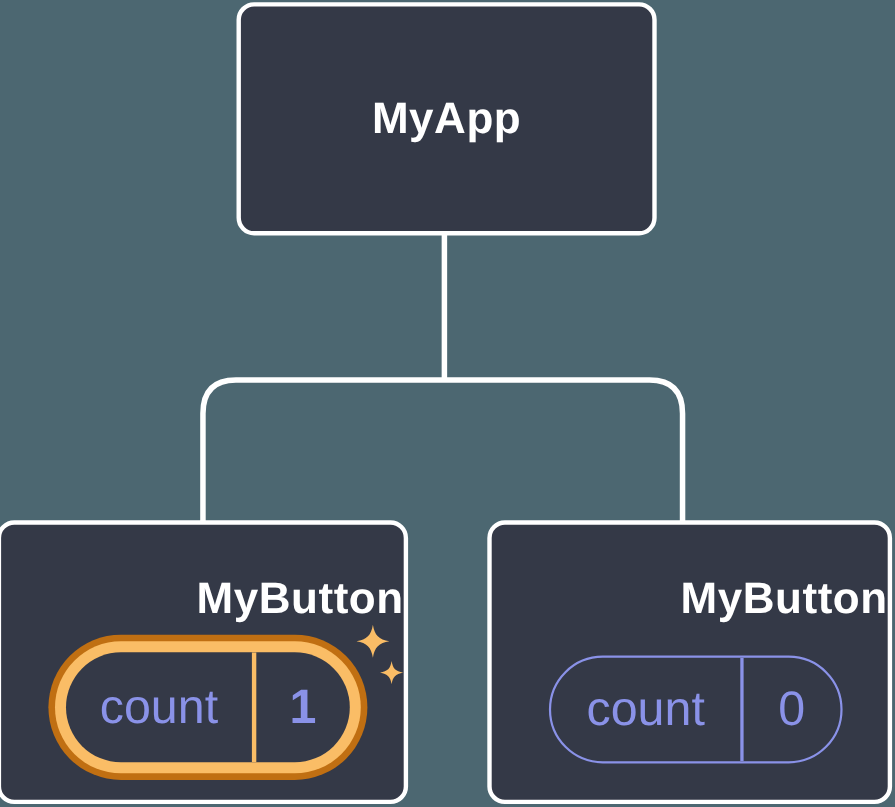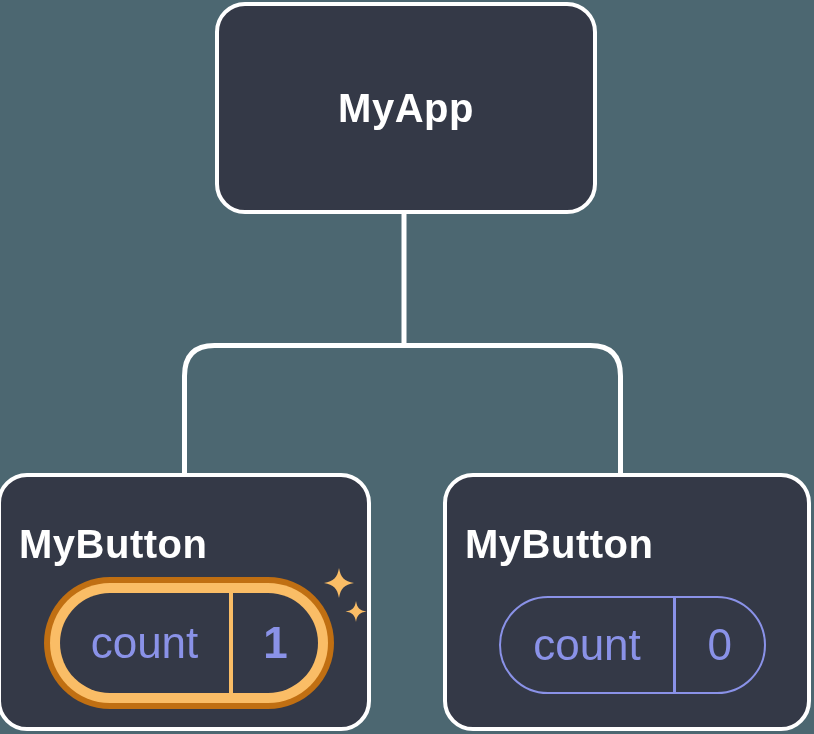--- a/index.html
+++ b/index.html
@@ -16,40 +16,39 @@
   }
   .connectors {
     position: absolute; left: 0; top: 0;
     width: 814px; height: 734px;
     pointer-events: none;
   }
   .node {
     position: absolute;
     background: var(--node-fill, #343947);
     border: 4px solid var(--node-border, #FFFFFF);
-    border-radius: 30px;
+    border-radius: 16px;
     box-sizing: border-box;
   }
   .node-root {
     left: 215px; top: 2px; width: 382px; height: 212px;
     display: flex; align-items: center; justify-content: center;
   }
   .node-child-left  { left: -3px;  top: 473px; width: 374px; height: 258px; }
   .node-child-right { left: 443px; top: 473px; width: 368px; height: 258px; }
   .node-label {
     color: var(--label-text, #FFFFFF);
     font-size: 40px; font-weight: 700;
     letter-spacing: 0.5px;
     white-space: nowrap;
   }
   .child-label {
     position: absolute; left: 0; right: 0; top: 47px;
     height: 40px; line-height: 40px;
-    text-align: left;
-    margin-left: 18px;
+    text-align: right;
   }
   
   .pill-highlight-outer {
     position: absolute; left: 43px; top: 100px;
     width: 290px; height: 132px;
     background: var(--highlight-ring-outer, #C06F12);
     border-radius: 999px;
     padding: 6px;
     box-sizing: border-box;
   }

